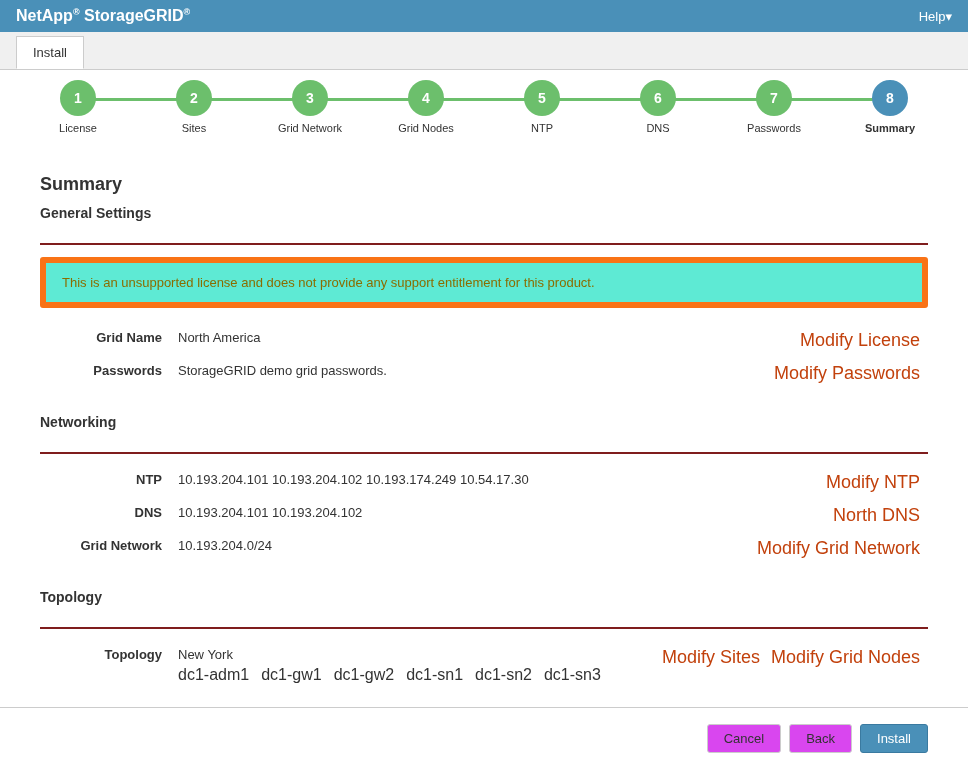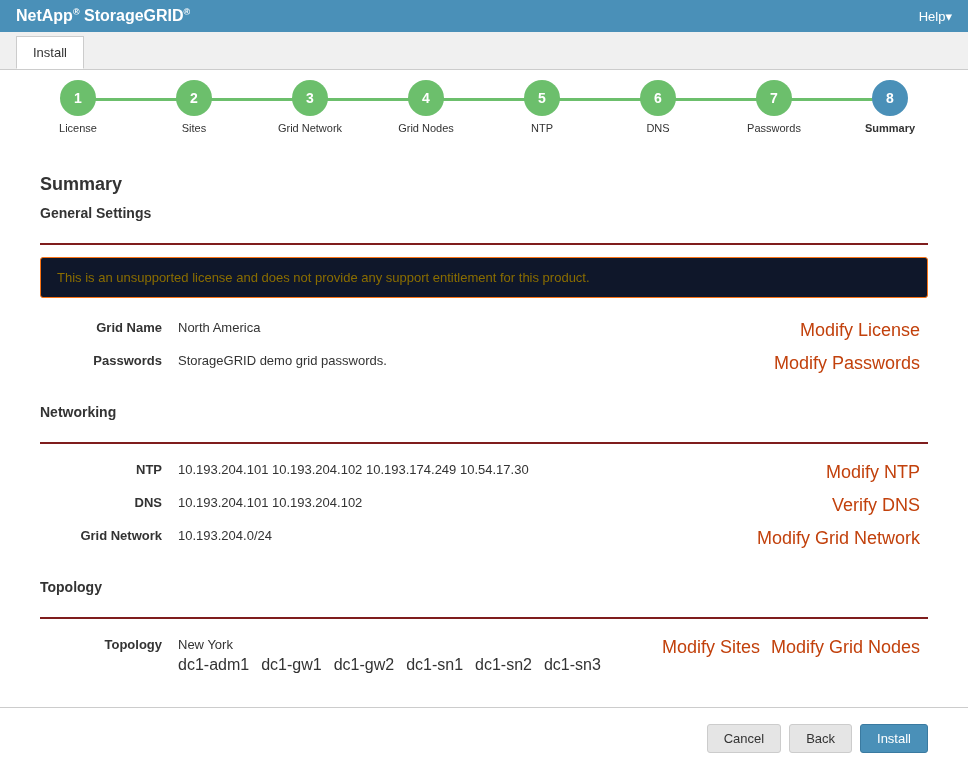--- a/index.html
+++ b/index.html
@@ -123,22 +123,22 @@
       font-size: 14px;
       font-weight: bold;
       color: #333;
       border-bottom: 2px solid #7f1d1d;
       padding-bottom: 22px;
       margin-bottom: 12px;
     }
 
     
     .warning-box {
-      background: #0f172a;
-      border: 1px solid #f97316;
+      background: #5eead4;
+      border: 6px solid #f97316;
       border-radius: 3px;
       padding: 12px 16px;
       margin-bottom: 16px;
       font-size: 13px;
       color: #8a6d00;
     }
 
     
     .settings-table {
       width: 100%;
@@ -198,21 +198,21 @@
       bottom: 0;
       width: 968px;
       background: #fff;
     }
     .btn {
       padding: 6px 16px;
       font-size: 13px;
       border: 1px solid #ccc;
       border-radius: 3px;
       cursor: pointer;
-      background: #e5e5e5;
+      background: #d946ef;
       color: #333;
     }
     .btn-primary {
       background: #4a90b8;
       color: #fff;
       border-color: #3a7aa0;
     }
 
     .content-area {
       padding-bottom: 70px;
@@ -314,21 +314,21 @@
       <td class="label-col">NTP</td>
       <td class="value-col">10.193.204.101   10.193.204.102   10.193.174.249   10.54.17.30</td>
       <td class="action-col">
         <a class="modify-link">Modify NTP</a>
       </td>
     </tr>
           <tr>
       <td class="label-col">DNS</td>
       <td class="value-col">10.193.204.101   10.193.204.102</td>
       <td class="action-col">
-        <a class="modify-link">Verify DNS</a>
+        <a class="modify-link">North DNS</a>
       </td>
     </tr>
           <tr>
       <td class="label-col">Grid Network</td>
       <td class="value-col">10.193.204.0/24</td>
       <td class="action-col">
         <a class="modify-link">Modify Grid Network</a>
       </td>
     </tr>
         </tbody>

